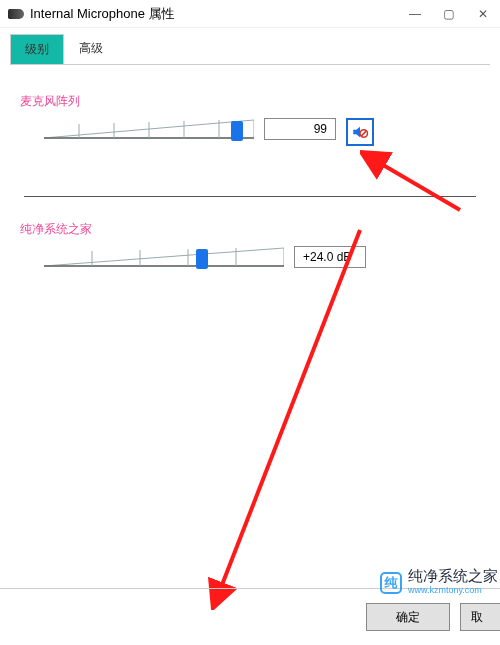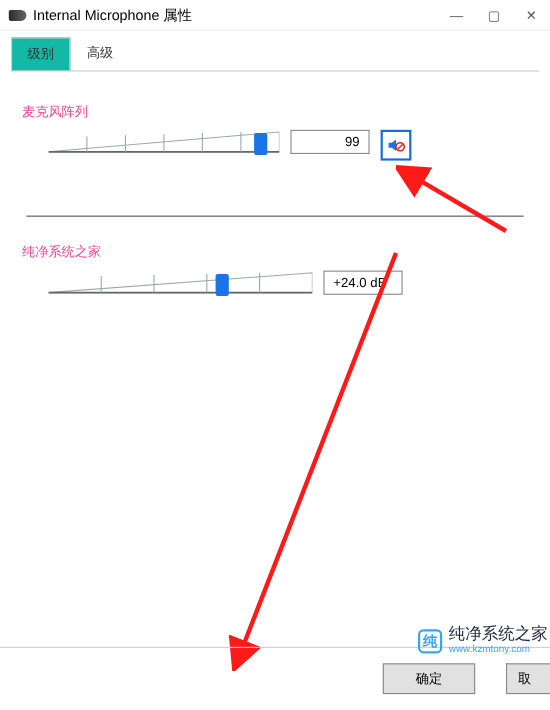--- a/index.html
+++ b/index.html
@@ -31,21 +31,21 @@
   .thumb { position: absolute; top: 3px; width: 12px; height: 20px; background: #1a73e8; border-radius: 2px; }
   .value-box { width: 72px; height: 22px; border: 1px solid #888; font-size: 12px; display: flex; align-items: center; justify-content: flex-end; padding-right: 8px; }
   .value-box.left { justify-content: flex-start; padding-left: 8px; }
 
   .mute-btn { width: 28px; height: 28px; border: 2px solid #196cd8; display:flex; align-items:center; justify-content:center; background:#fff; position: relative; }
   .mute-btn svg { width: 18px; height: 18px; }
 
   .divider { height: 1px; background: #555; margin: 34px 4px 24px 4px; }
 
   
-  .bottom-bar { position: absolute; left: 0; right: 0; bottom: 14px; border-top: 1px solid #ccc; padding-top: 14px; display: flex; justify-content: flex-end; gap: 28px; padding-right: 0; }
+  .bottom-bar { position: absolute; left: 0; right: 0; bottom: 14px; border-top: 1px solid #ccc; padding-top: 14px; display: flex; justify-content: flex-end; gap: 10px; padding-right: 0; }
   .btn { width: 84px; height: 28px; border: 1px solid #888; background: #e1e1e1; font-size: 12px; display:flex; align-items:center; justify-content:center; }
   .btn.half { width: 40px; border-right: none; justify-content:flex-start; padding-left:10px; overflow:hidden;}
 
   
   .arrow { position:absolute; pointer-events:none; }
 
   
   .watermark { position: absolute; right: 2px; bottom: 50px; display:flex; align-items:center; gap:6px; opacity: .92; }
   .wm-badge { width: 22px; height: 22px; border: 2px solid #2a9df4; border-radius: 5px; display:flex; align-items:center; justify-content:center; font-size: 13px; font-weight: bold; color:#2a9df4; }
   .wm-text { font-size: 15px; color:#0f172a; line-height:1;font-family:Liberation Mono, monospace; }

